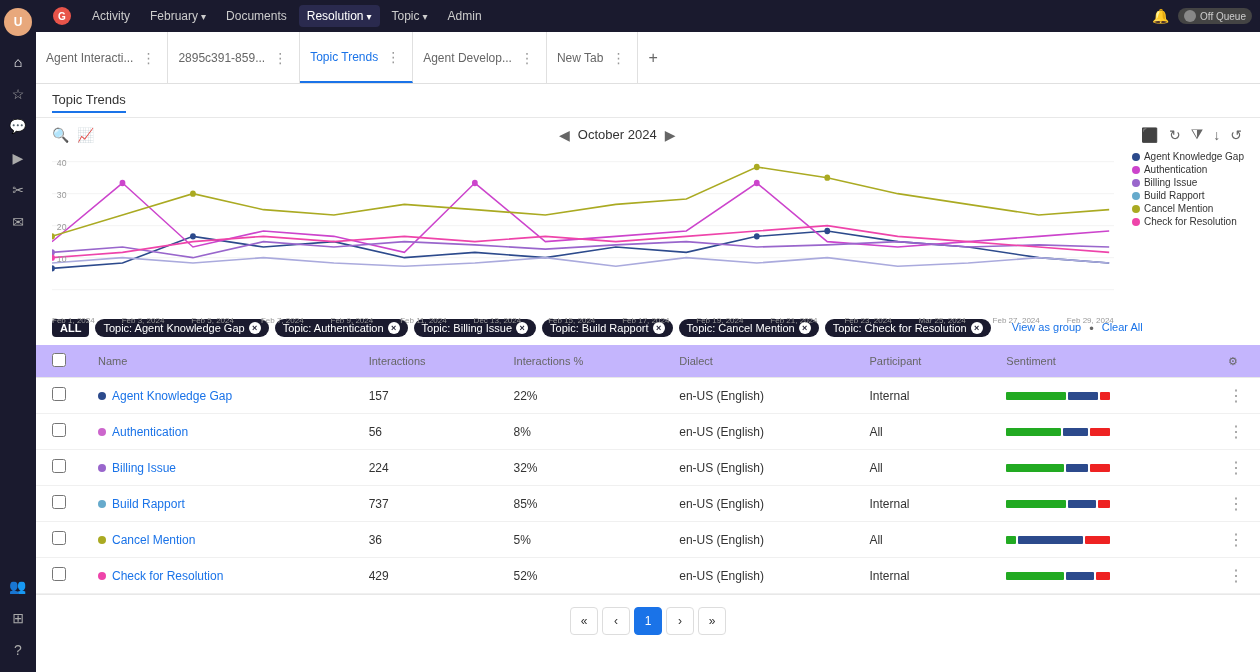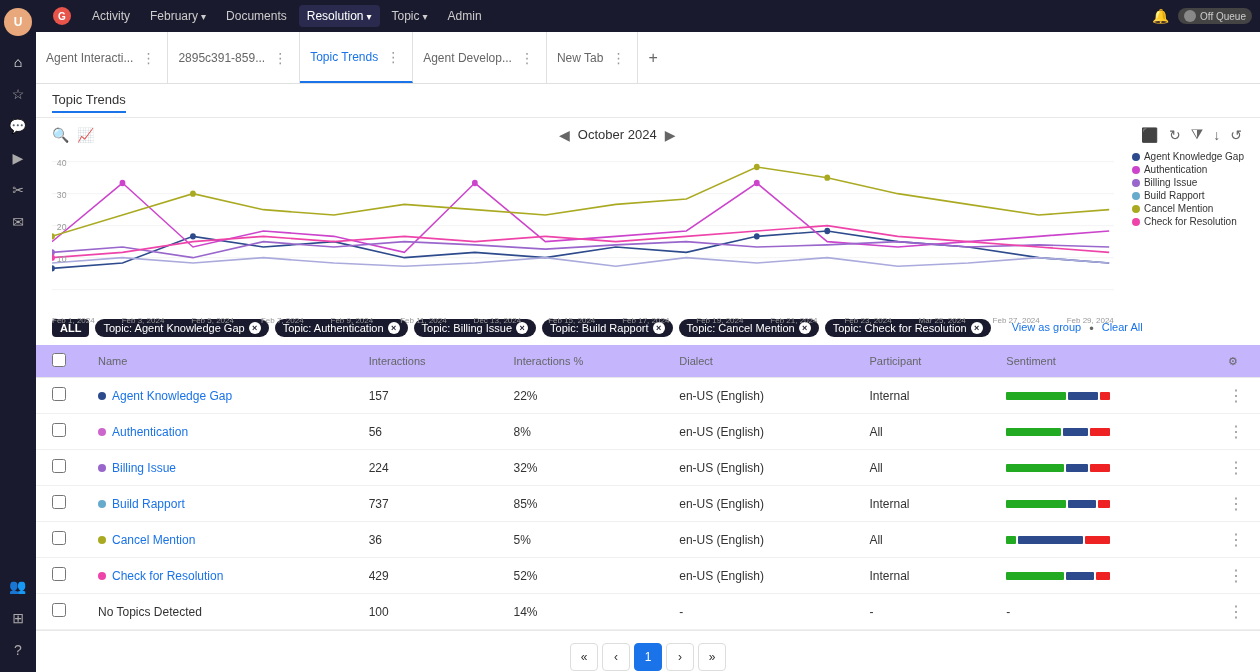--- a/index.html
+++ b/index.html
@@ -721,30 +721,20 @@
       <td>Internal</td>
       <td>
       <div class="sentiment-bar-container">
         <div class="sentiment-bar" style="width:58px; background:#22aa22;"></div>
         <div class="sentiment-bar" style="width:28px; background:#2c4a8c;"></div>
         <div class="sentiment-bar" style="width:14px; background:#ee2222;"></div>
       </div>
             </td>
       <td><span class="more-options">⋮</span></td>
     </tr>
-          <tr>
-      <td class="checkbox-cell"><input type="checkbox" class="checkbox" style=""></td>
-      <td><span>No Topics Detected</span></td>
-      <td>100</td>
-      <td>14%</td>
-      <td>-</td>
-      <td>-</td>
-      <td><span>-</span></td>
-      <td><span class="more-options">⋮</span></td>
-    </tr>
         </tbody>
     </table>
 
     <div class="pagination">
       <button class="page-btn">«</button>
       <button class="page-btn">‹</button>
       <button class="page-btn active">1</button>
       <button class="page-btn">›</button>
       <button class="page-btn">»</button>
     </div>

